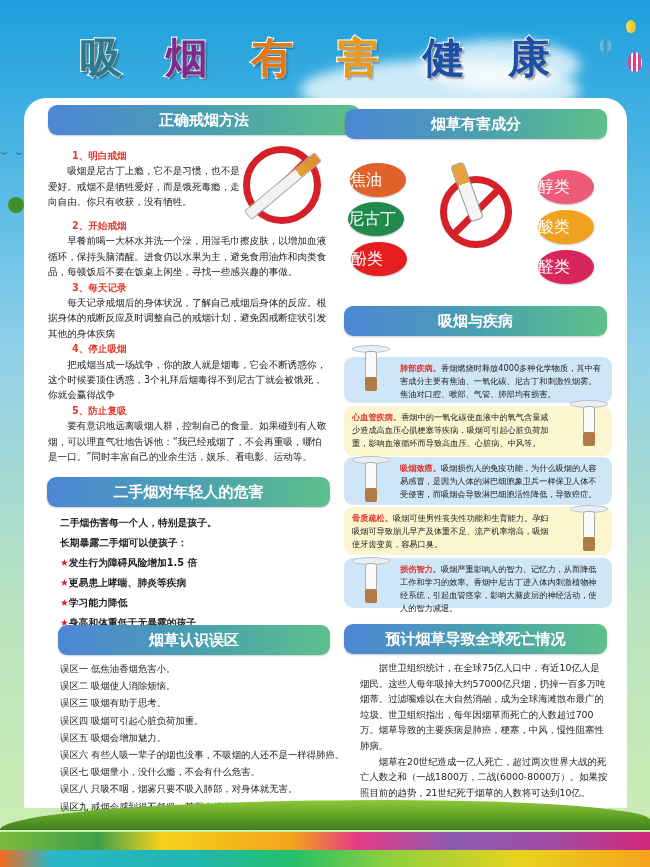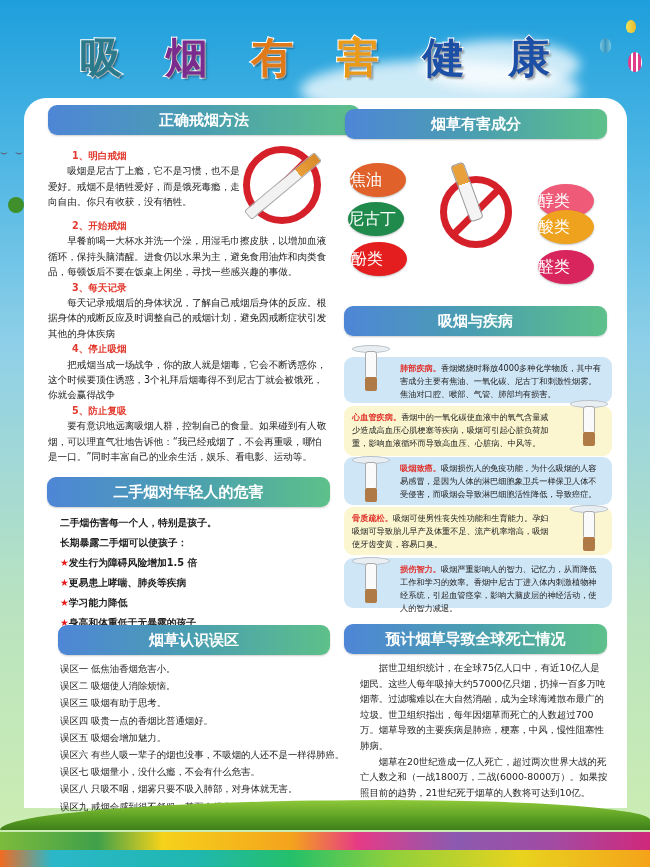--- a/index.html
+++ b/index.html
@@ -118,33 +118,33 @@
     <span class="list-line"><span class="star">★</span><span>更易患上哮喘、肺炎等疾病</span></span>
     <span class="list-line"><span class="star">★</span><span>学习能力降低</span></span>
     <span class="list-line"><span class="star">★</span><span>身高和体重低于无暴露的孩子</span></span>
   </div>
 
   <div class="sec-head" style="left:58px;top:625px;width:272px;">烟草认识误区</div>
   <div class="txt" style="left:60px;top:660px;width:300px;">
     <span class="myth">误区一 低焦油香烟危害小。</span>
     <span class="myth">误区二 吸烟使人消除烦恼。</span>
     <span class="myth">误区三 吸烟有助于思考。</span>
-    <span class="myth">误区四 吸贵一点的香烟比普通烟好。</span>
+    <span class="myth">误区四 吸烟可引起心脏负荷加重。</span>
     <span class="myth">误区五 吸烟会增加魅力。</span>
     <span class="myth" style="white-space:nowrap;">误区六 有些人吸一辈子的烟也没事，不吸烟的人还不是一样得肺癌。</span>
     <span class="myth">误区七 吸烟量小，没什么瘾，不会有什么危害。</span>
     <span class="myth">误区八 只吸不咽，烟雾只要不吸入肺部，对身体就无害。</span>
     <span class="myth">误区九 戒烟会感到很不舒服，甚至会得病。</span>
   </div>
 
   <div class="sec-head" style="left:345px;top:109px;width:262px;">烟草有害成分</div>
   <div class="ellipse" style="left:350px;top:163px;background:#e0622a;">焦油</div>
   <div class="ellipse" style="left:348px;top:202px;background:#1f8a4c;">尼古丁</div>
   <div class="ellipse" style="left:351px;top:242px;background:#e41e1e;">酚类</div>
-  <div class="ellipse" style="left:538px;top:170px;background:#ef5a78;margin-top:14px;">醇类</div>
+  <div class="ellipse" style="left:538px;top:170px;background:#ef5a78;">醇类</div>
   <div class="ellipse" style="left:538px;top:210px;background:#eea21e;">酸类</div>
   <div class="ellipse" style="left:538px;top:250px;background:#d9255e;">醛类</div>
   <div style="position:absolute;left:440px;top:176px;width:72px;height:72px;">
     <div class="nosmoke" style="left:0;top:0;width:72px;height:72px;"></div>
     <div style="position:absolute;left:20px;top:-14px;width:14px;height:60px;background:linear-gradient(180deg,#e8a03a 0 35%,#f4f4f4 35%);border:1px solid #999;border-radius:4px;transform:rotate(-20deg);"></div>
   </div>
 
   <div class="sec-head" style="left:344px;top:306px;width:263px;">吸烟与疾病</div>
 
   <div class="dcard blue" style="top:357px;height:46px;">

